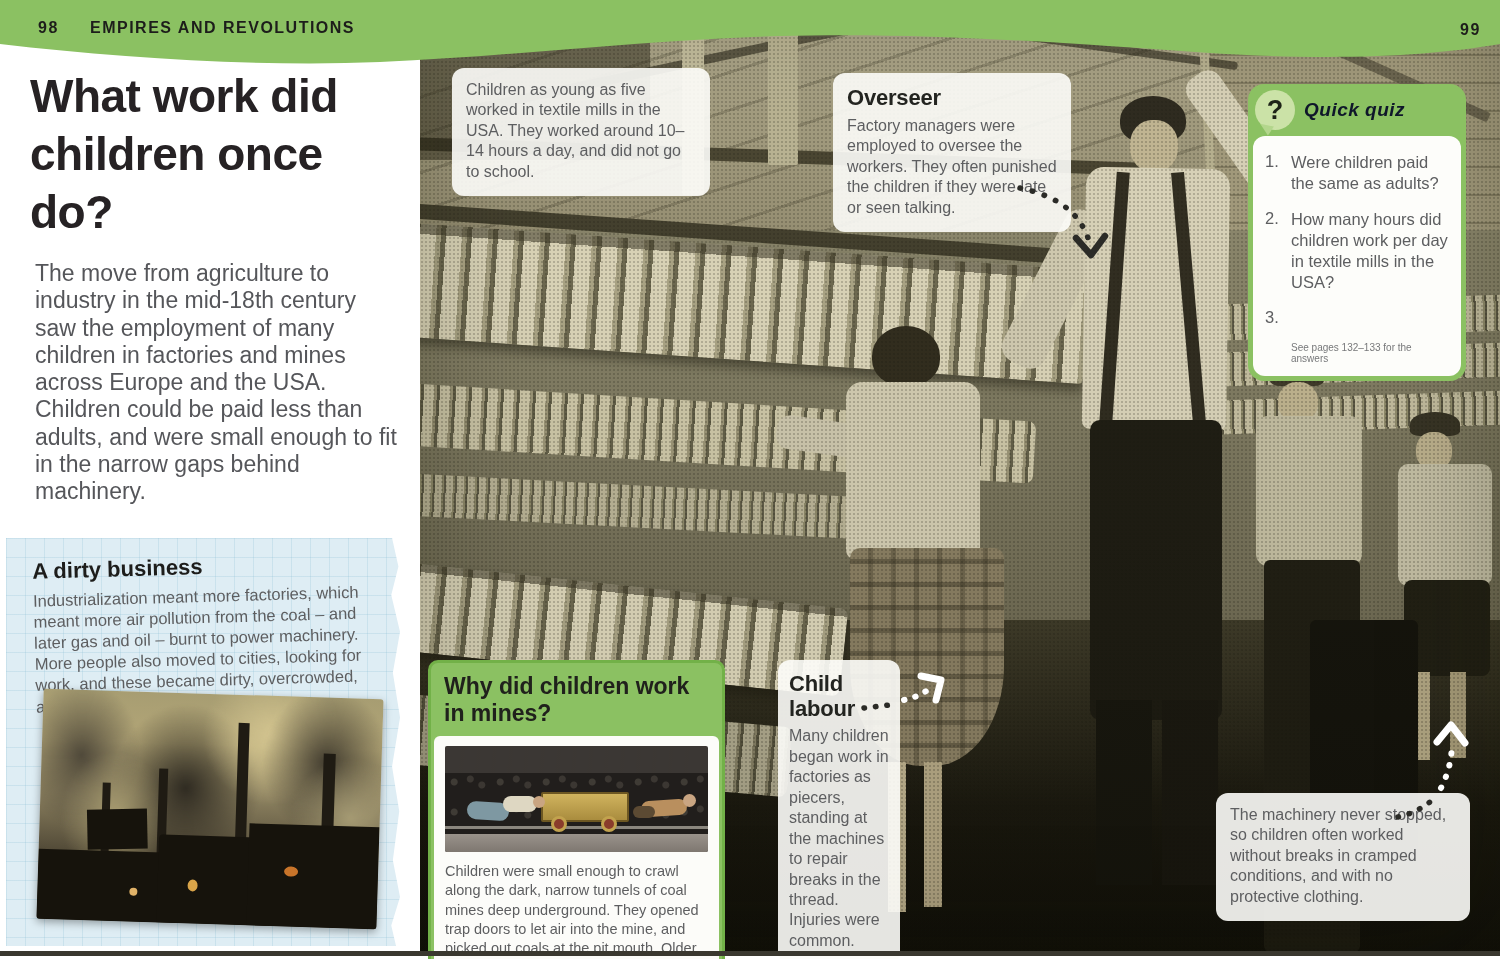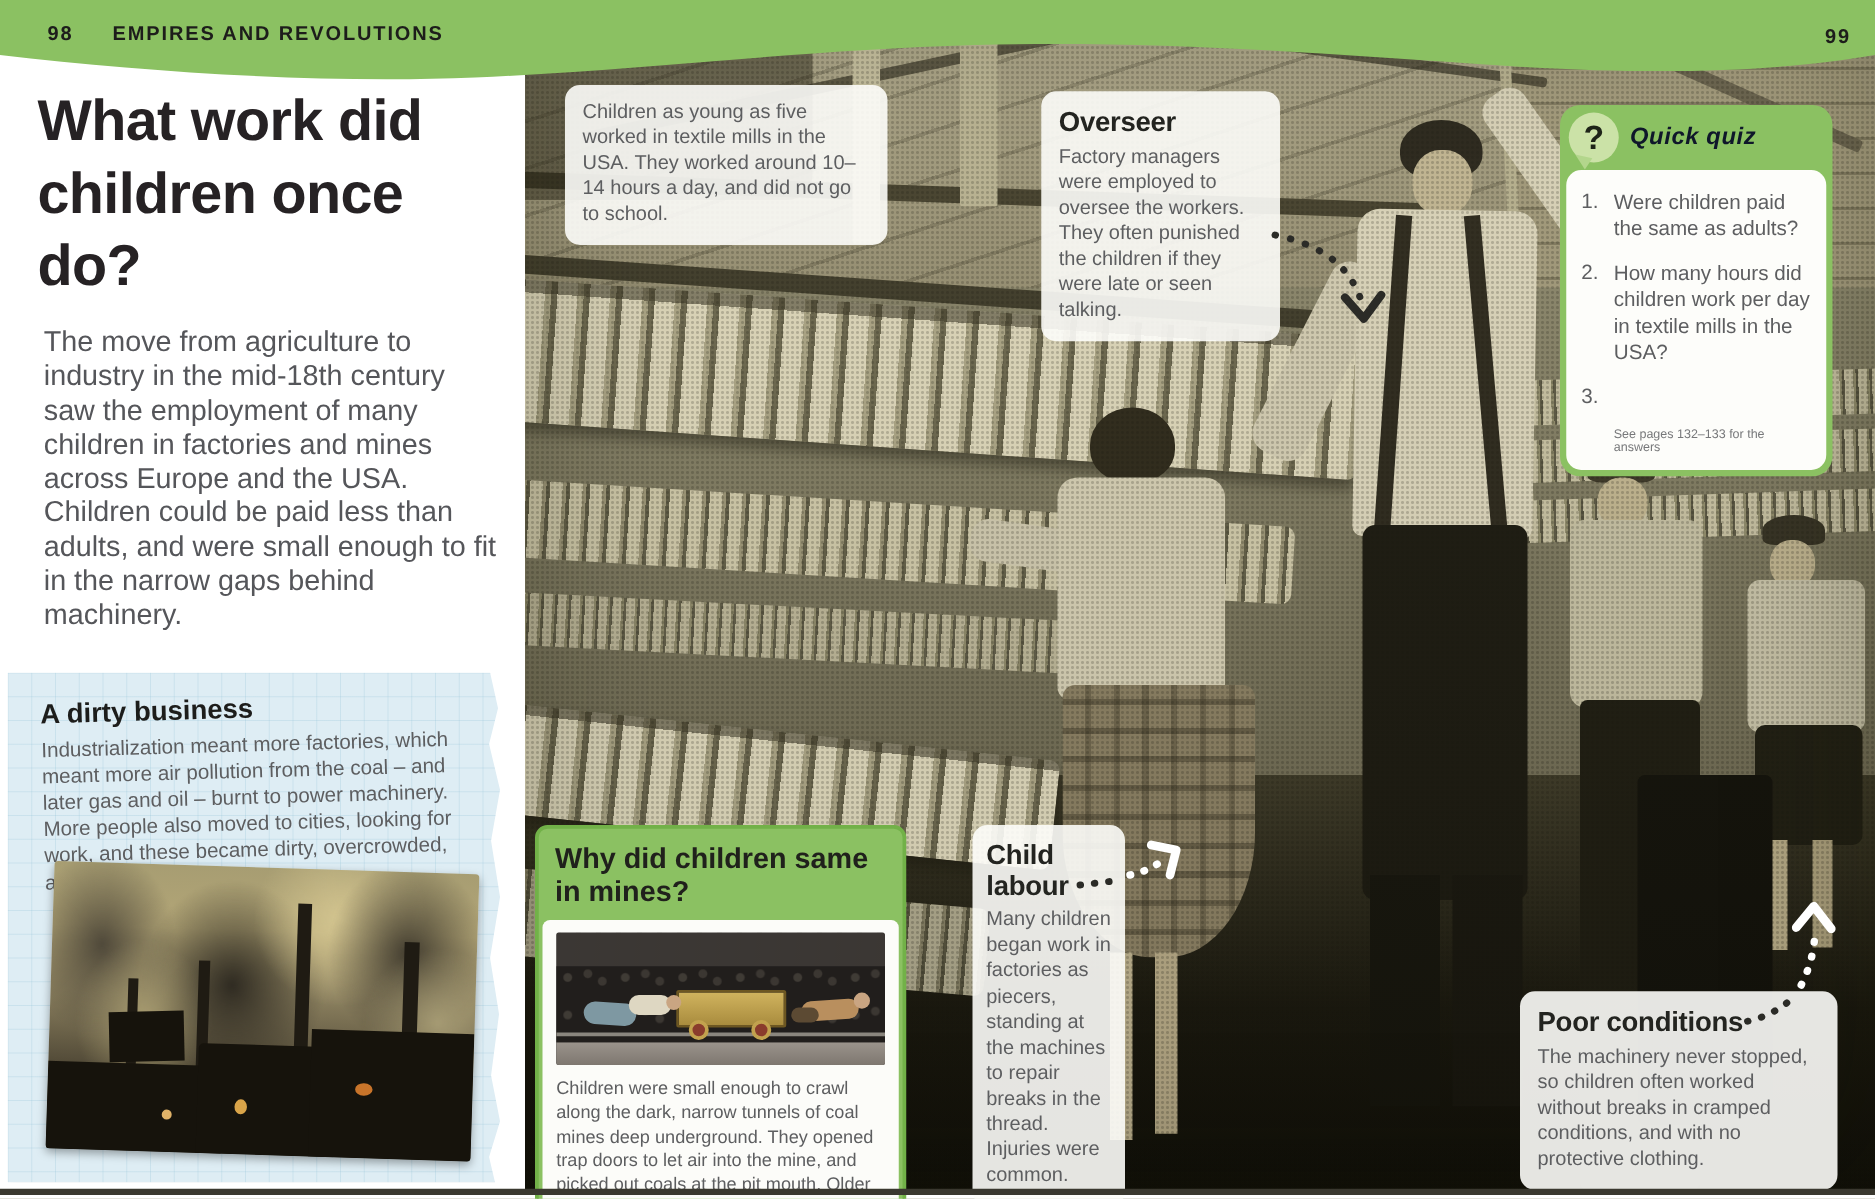--- a/index.html
+++ b/index.html
@@ -211,32 +211,31 @@
       <div class="glow" style="left:150px;top:186px;width:10px;height:12px;background:#d9a449;"></div>
       <div class="glow" style="left:246px;top:170px;width:14px;height:10px;background:#c8742a;"></div>
       <div class="glow" style="left:92px;top:196px;width:8px;height:8px;background:#e0b268;"></div>
     </div>
   </div>
 
   <div class="co" style="left:452px;top:68px;width:258px;">
     <div class="co-body">Children as young as five worked in textile mills in the USA. They worked around 10–14 hours a day, and did not go to school.</div>
   </div>
 
-  <div class="co" style="left:833px;top:73px;width:191px;">
+  <div class="co" style="left:833px;top:73px;width:238px;">
     <div class="co-title">Overseer</div>
     <div class="co-body">Factory managers were employed to oversee the workers. They often punished the children if they were late or seen talking.</div>
   </div>
 
   <div class="co" style="left:778px;top:660px;width:122px;padding:12px 11px 14px;">
     <div class="co-title" style="line-height:1.12;">Child labour</div>
     <div class="co-body">Many children began work in factories as piecers, standing at the machines to repair breaks in the thread. Injuries were common.</div>
   </div>
 
   <div class="co" style="left:1216px;top:793px;width:254px;">
-    <div class="co-title">Poor conditions</div>
     <div class="co-body">The machinery never stopped, so children often worked without breaks in cramped conditions, and with no protective clothing.</div>
   </div>
 
   <div class="quiz">
     <div class="quiz-head">
       <div class="quiz-bubble">
           <span>?</span>
         </div>
       <div class="quiz-title">Quick quiz</div>
     </div>
@@ -250,21 +249,21 @@
         <span class="qtext">How many hours did children work per day in textile mills in the USA?</span>
       </div>
       <div class="quiz-q">
         <span class="qnum">3.</span>
       </div>
       <div class="quiz-foot">See pages 132–133 for the answers</div>
     </div>
   </div>
 
   <div class="mines">
-    <div class="mines-title">Why did children same in mines?</div>
+    <div class="mines-title">Why did children work in mines?</div>
     <div class="mines-body">
       <div class="mine-art">
         <div class="abs" style="left:0;top:0;width:100%;height:27px;background:linear-gradient(#b8b1a8,#8f8881);
           background-image:repeating-linear-gradient(95deg, rgba(60,55,50,.25) 0 4px, transparent 4px 16px);"></div>
         <div class="abs" style="left:0;top:27px;width:100%;height:61px;background:#211e1c;
           background-image:radial-gradient(circle at 20% 30%, rgba(120,112,100,.35) 0 3px, transparent 4px),
                            radial-gradient(circle at 55% 20%, rgba(120,112,100,.3) 0 3px, transparent 4px),
                            radial-gradient(circle at 80% 40%, rgba(120,112,100,.3) 0 3px, transparent 4px);
           background-size:46px 30px;"></div>
         <div class="abs" style="left:0;top:80px;width:100%;height:3px;background:#8a867e;"></div>

